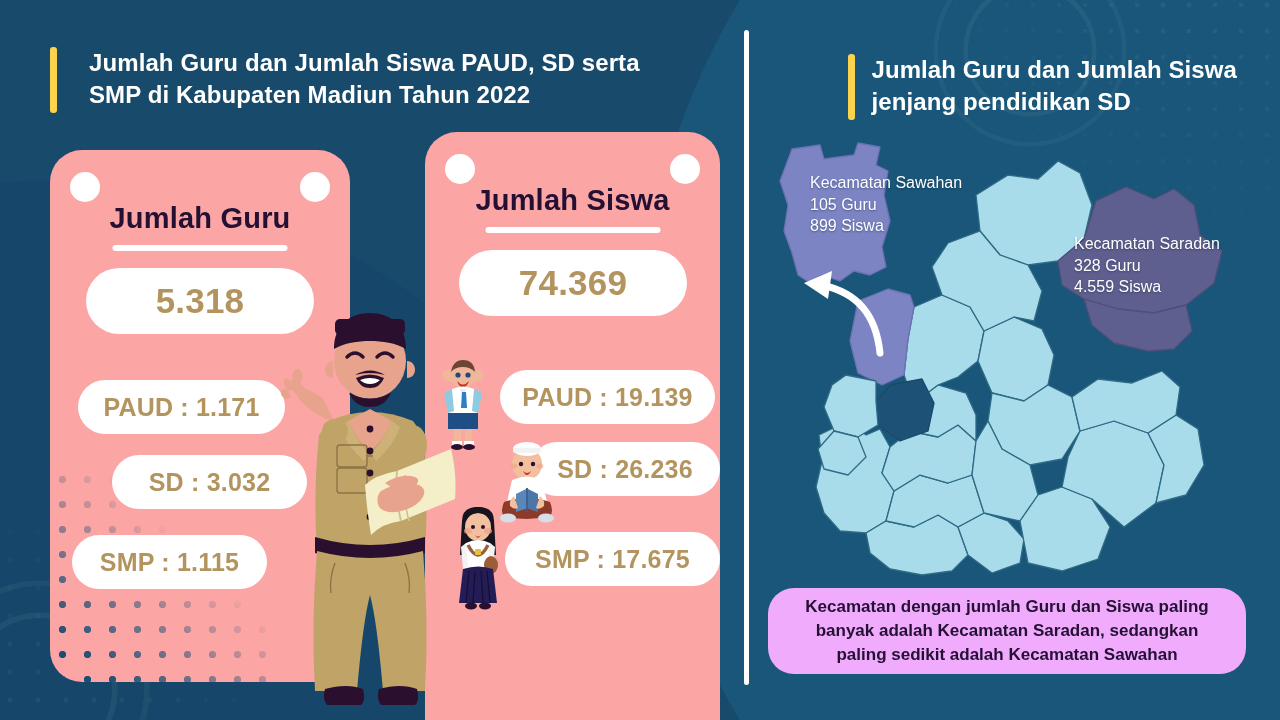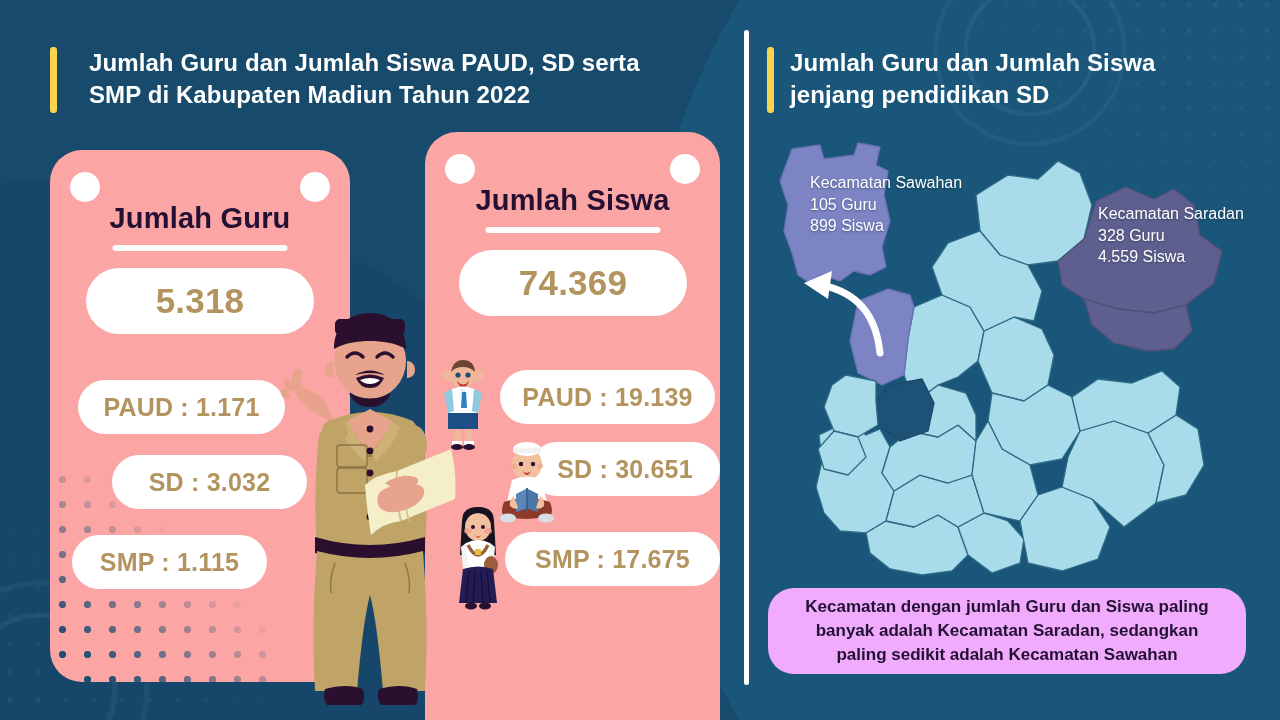--- a/index.html
+++ b/index.html
@@ -52,21 +52,21 @@
 
   
   .title-block{position:absolute;display:flex;align-items:flex-start;gap:16px;}
   .title-bar{width:7px;border-radius:3px;background:#FBD34D;flex:none;}
   .title-text{
     color:#ffffff;font-weight:bold;font-size:24px;line-height:1.33;
     letter-spacing:.1px;white-space:pre-line;
   }
   #title-left{left:50px;top:47px;width:660px;gap:32px;}
   #title-left .title-bar{height:66px;}
-  #title-right{left:767px;top:47px;width:470px;}
+  #title-right{left:767px;top:54px;width:470px;justify-content:flex-end;}
   #title-right .title-bar{height:66px;}
 
   
   .divider{
     position:absolute;left:744px;top:30px;width:5px;height:655px;
     background:#ffffff;border-radius:3px;
   }
 
   
   .card{
@@ -123,21 +123,21 @@
 
   
   #map-wrap{position:absolute;left:762px;top:135px;width:500px;height:445px;}
   #map-wrap svg{width:100%;height:100%;display:block;}
 
   .map-label{
     position:absolute;color:#ffffff;font-weight:normal;font-size:16px;line-height:1.35;
     white-space:pre-line;text-shadow:0 1px 2px rgba(10,35,55,.45);
   }
   #label-sawahan{left:810px;top:172px;}
-  #label-saradan{left:1074px;top:203px;margin-left:24px;}
+  #label-saradan{left:1074px;top:233px;}
 
   
   #caption{
     position:absolute;left:768px;top:588px;width:478px;height:86px;
     background:#f0abfc;border-radius:26px;
     display:flex;align-items:center;justify-content:center;
     padding:0 14px;box-sizing:border-box;
   }
   #caption .cap-text{
     color:#231033;font-weight:bold;font-size:17px;line-height:1.42;text-align:center;
@@ -183,21 +183,21 @@
     <div class="pill pill-row" id="guru-smp">SMP : 1.115</div>
   </div>
 
   <div class="card" id="card-siswa">
     <div class="card-hole hole-l"></div>
     <div class="card-hole hole-r"></div>
     <div class="card-title">Jumlah Siswa</div>
     <div class="card-rule"></div>
     <div class="pill pill-total">74.369</div>
     <div class="pill pill-row" id="siswa-paud">PAUD : 19.139</div>
-    <div class="pill pill-row" id="siswa-sd">SD : 30.651</div>
+    <div class="pill pill-row" id="siswa-sd">SD : 26.236</div>
     <div class="pill pill-row" id="siswa-smp">SMP : 17.675</div>
   </div>
 
   <div class="illu" id="teacher">
     <svg viewBox="0 0 215 415" xmlns="http://www.w3.org/2000/svg">
 
       <path d="M72 118 C58 112 44 104 36 94 c-5-7 3-13 10-9 l14 8 z" fill="#E8A38C"></path>
       <path d="M40 96 c-7-6-12-12-12-18 0-5 5-6 8-2 l8 10 z" fill="#E8A38C"></path>
       <path d="M30 78 c-2-7 0-14 5-14 4 0 5 6 4 12 z" fill="#E8A38C"></path>
       <path d="M27 86 c-4-2-7-6-6-10 1-3 5-3 7 1 l3 7 z" fill="#E8A38C"></path>

